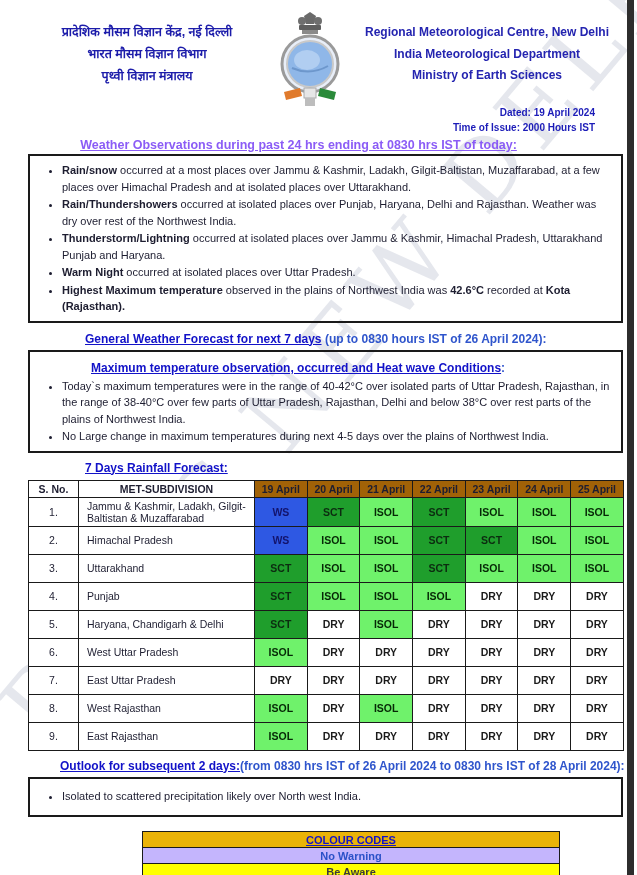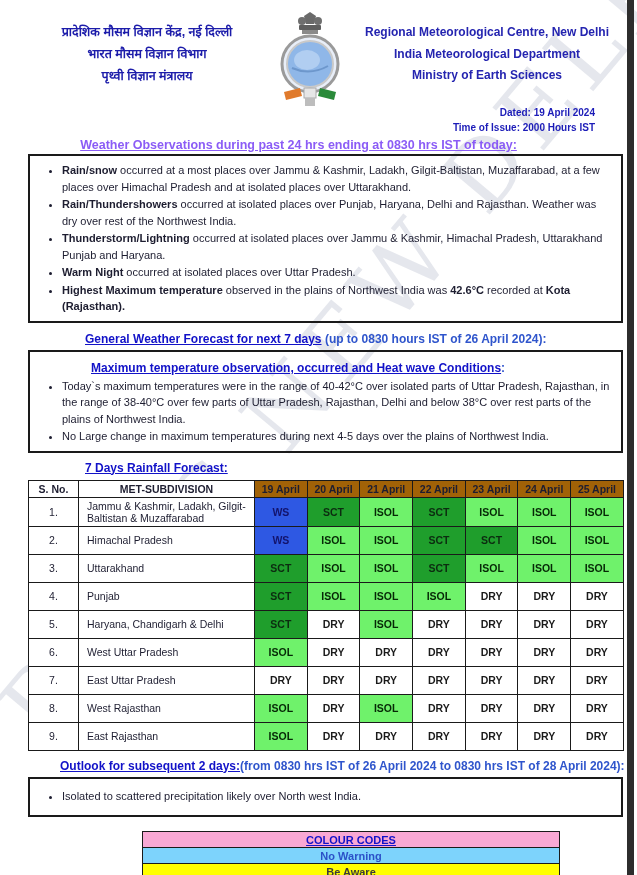--- a/index.html
+++ b/index.html
@@ -40,21 +40,21 @@
   table.rain col.c-day{width:52.7px;}
   td.sno{background:#fff;font-size:11px;}
   td.subdiv{text-align:left !important;padding-left:8px !important;font-size:11px;background:#fff;}
   td.cat{font-weight:700;height:23px;}
   
   .outlook-head{margin:5px 0 3px 60px;}
   .outlook-box{border:2px solid #1a1a1a;margin:2px 14px 0 28px;padding:8px 10px 10px 6px;}
   
   table.cc{border-collapse:collapse;margin:14px 0 0 142px;width:418px;}
   table.cc td{border:1.5px solid #1a1a1a;text-align:center;font-weight:700;font-size:11px;height:15px;padding:0;}
-  .cc-title{color:#1212c8;text-decoration:underline;background:#f9a8d4;}
+  .cc-title{color:#1212c8;text-decoration:underline;background:#eab308;}
 </style>
 </head>
 <body>
 
 <div class="page">
   <div class="watermark">RWFC NEW DELHI</div>
   <div class="edge-bar"></div>
 
   <div class="content">
 
@@ -261,21 +261,21 @@
         <li>Isolated to scattered precipitation likely over North west India.</li>
       </ul>
     </div>
 
     <table class="cc">
       <tbody id="cc-body">
         <tr>
             <td class="cc-title">COLOUR CODES</td>
           </tr>
       <tr>
-            <td style="background: #7dd3fc; color: rgb(43, 81, 200);">No Warning</td>
+            <td style="background: #c4b5fd; color: rgb(43, 81, 200);">No Warning</td>
           </tr>
           <tr>
             <td style="background: rgb(255, 255, 0); color: rgb(58, 58, 58);">Be Aware</td>
           </tr>
         </tbody>
     </table>
 
   </div>
 </div>
 

